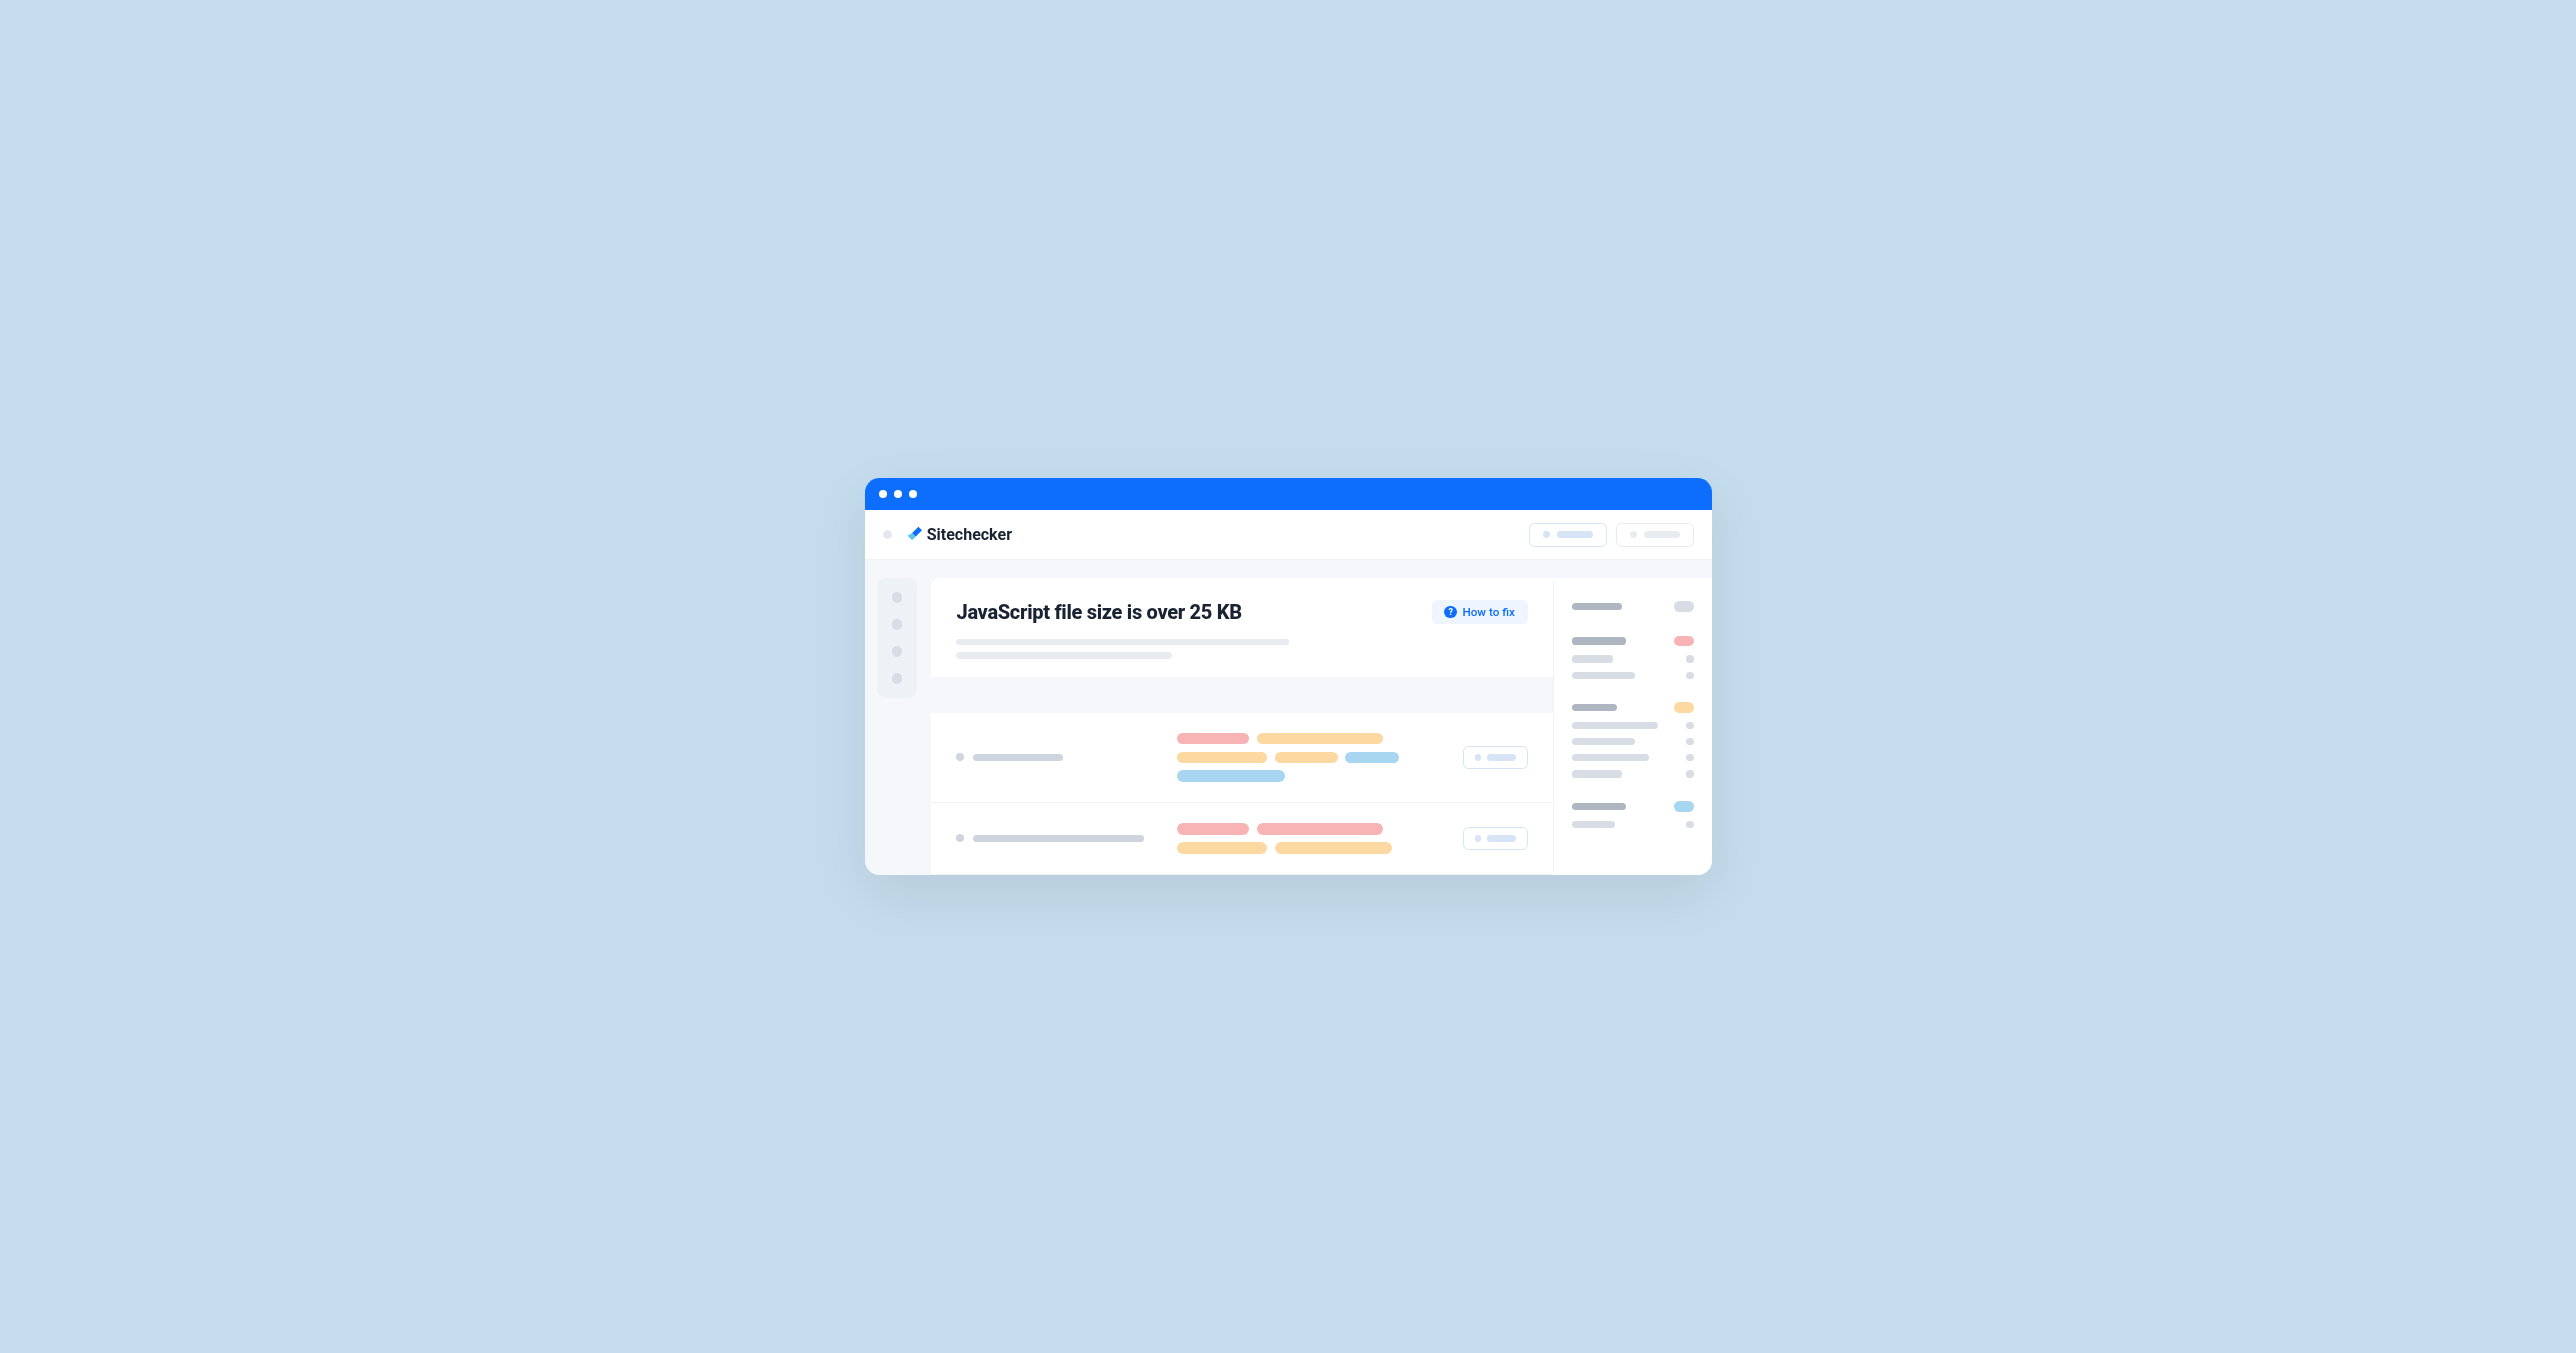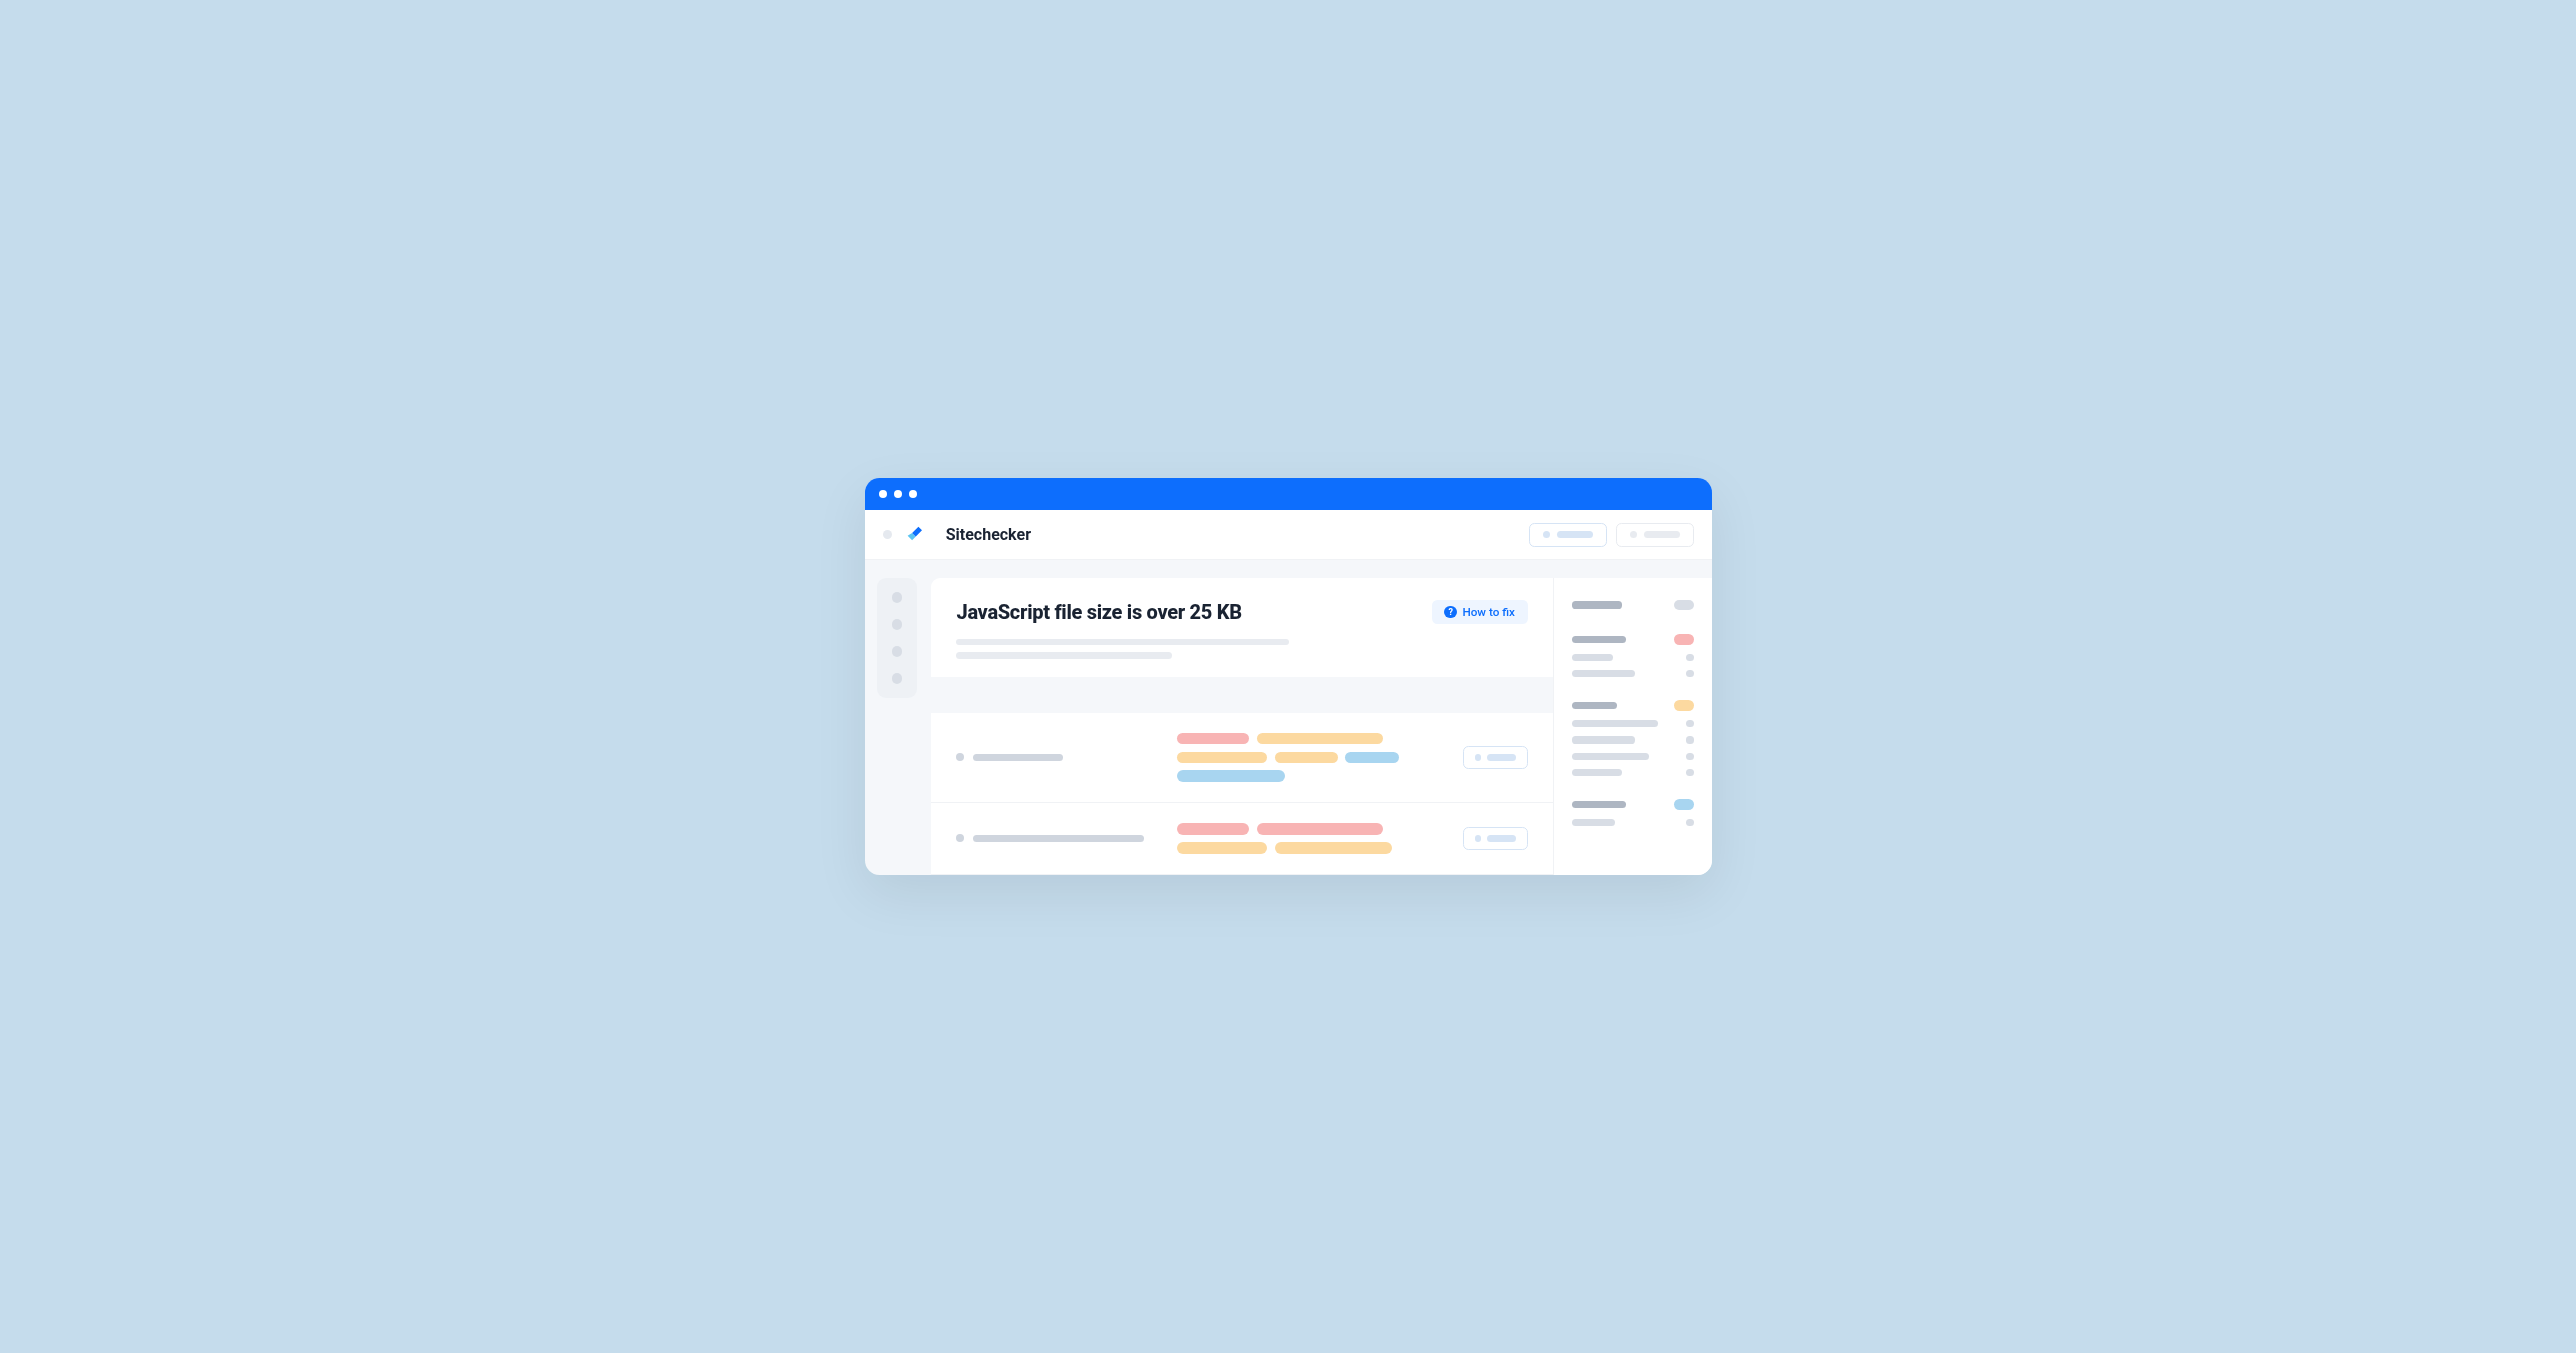--- a/index.html
+++ b/index.html
@@ -60,21 +60,21 @@
     .header-dot {
       width: 9px;
       height: 9px;
       border-radius: 50%;
       background: #e5e9ef;
     }
     
     .logo-wrap {
       display: flex;
       align-items: center;
-      gap: 20px;
+      gap: 1px;
     }
     
     .logo-icon {
       width: 21.6px;
       height: 21.6px;
     }
     
     .logo-text {
       font-size: 16px;
       font-weight: 700;
@@ -143,20 +143,21 @@
       border-radius: 50%;
       background: #d8dde5;
     }
     
     .main-content {
       flex: 1;
       background: #fff;
       border-radius: 9px 0 0 0;
       margin-left: 14.4px;
       display: flex;
+      align-items: center;
     }
     
     .center-panel {
       flex: 1;
       padding: 0;
     }
     
     .issue-header {
       padding: 21.6px 25px 18px 25px;
     }

